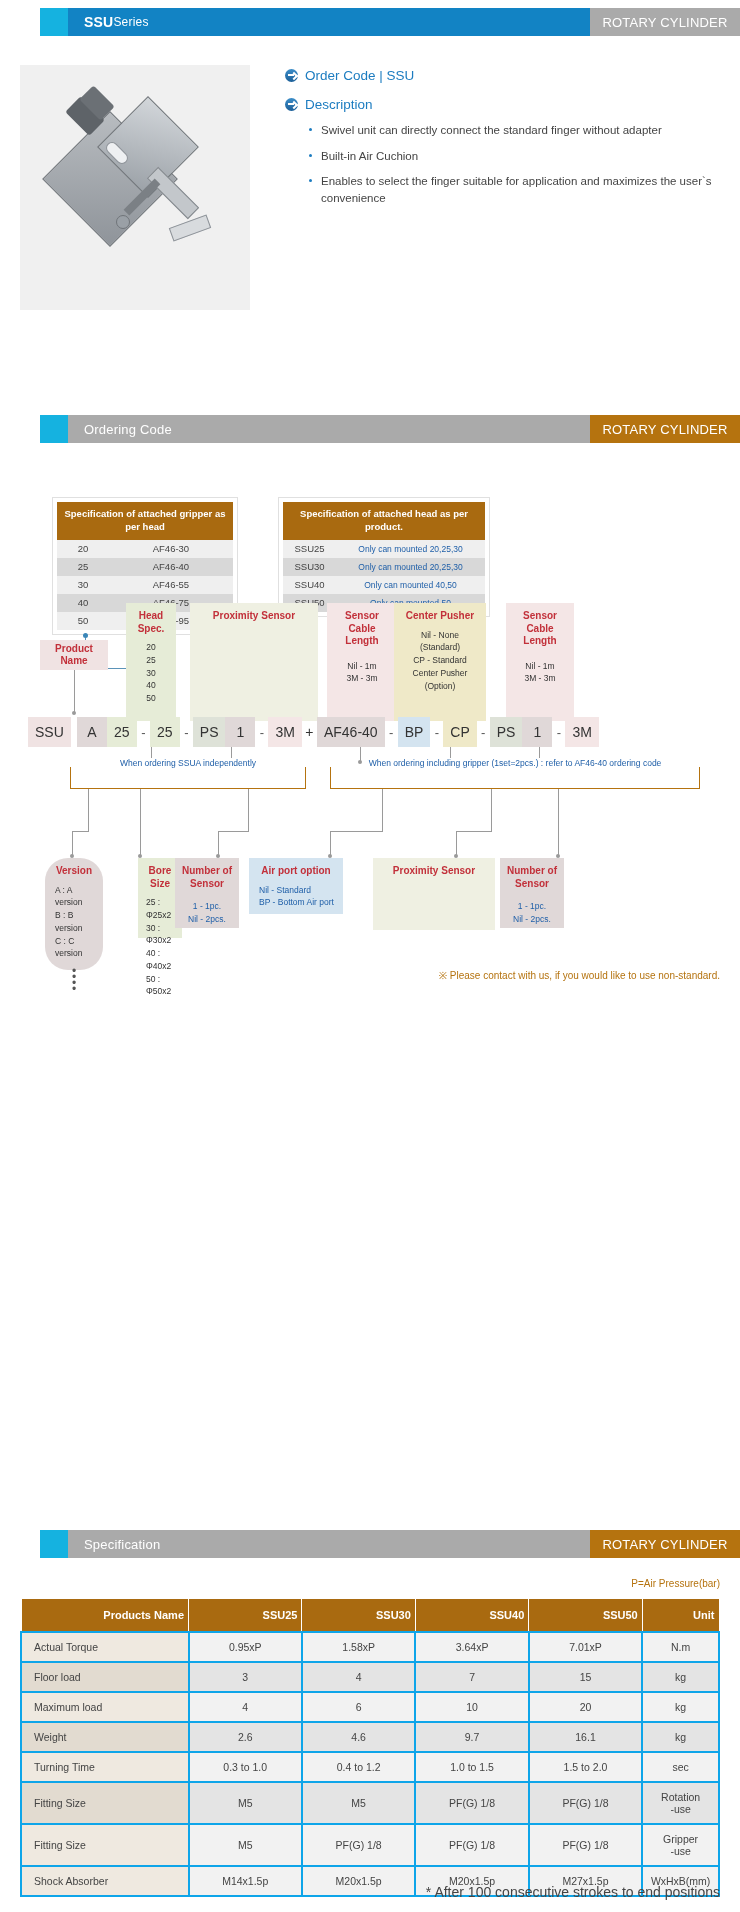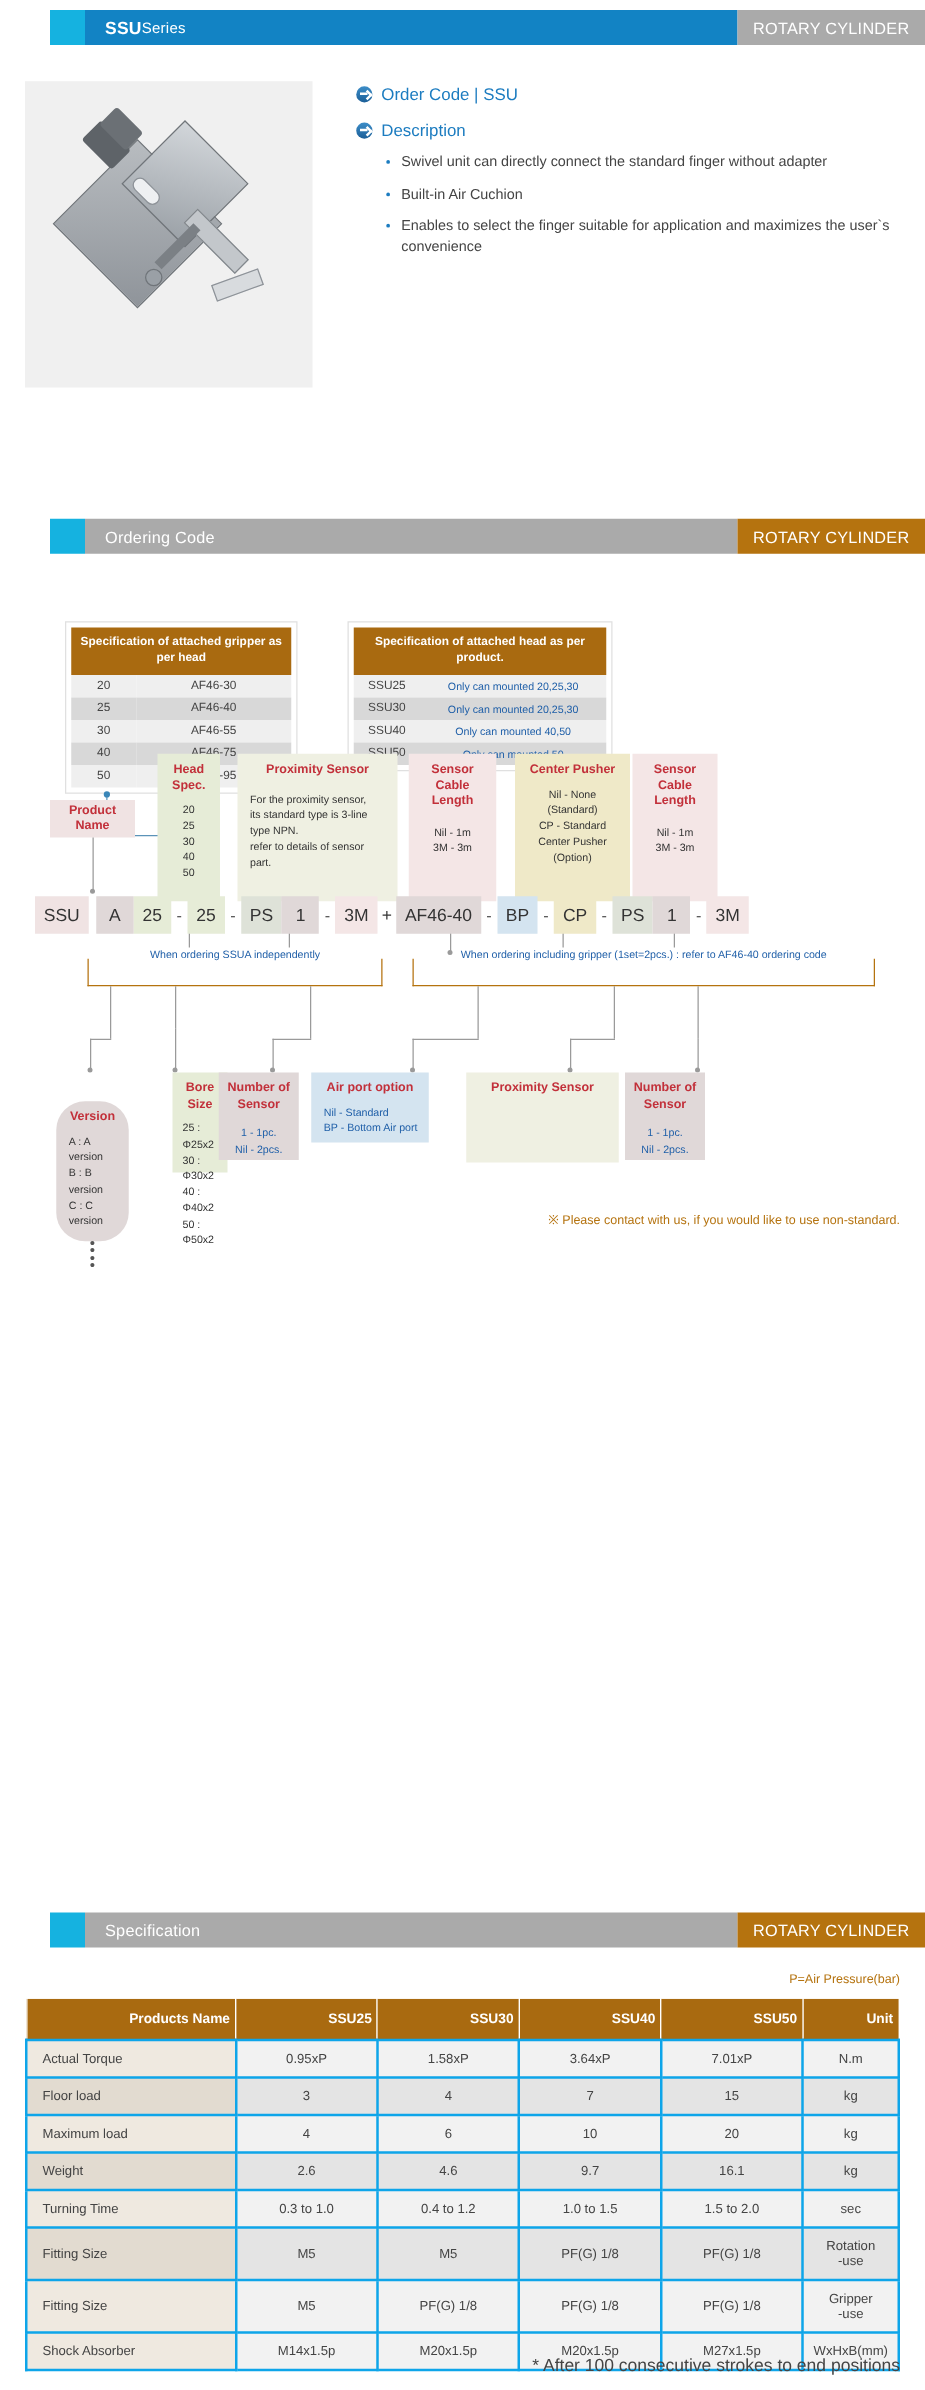--- a/index.html
+++ b/index.html
@@ -233,29 +233,28 @@
     <div class="t" style="margin:12px;">Product Name</div>
   </div>
 
   <div class="lbox bg-green" style="left:126px;top:148px;width:50px;height:118px;">
     <div class="t">Head Spec.</div>
     <div class="b ml">20<br>25<br>30<br>40<br>50</div>
   </div>
 
   <div class="lbox bg-cream" style="left:190px;top:148px;width:128px;height:118px;">
     <div class="t">Proximity Sensor</div>
-    <div class="b ml" style="text-align:left;padding:4px 2px 0 4px;">For the proximity sensor,<br>its standard type is 3-line type NPN.<br>refer to details of sensor part.</div>
   </div>
 
   <div class="lbox bg-rose" style="left:327px;top:148px;width:70px;height:118px;">
     <div class="t">Sensor Cable Length</div>
     <div class="b ml" style="padding-top:6px;">Nil - 1m<br>3M - 3m</div>
   </div>
 
-  <div class="lbox bg-yell" style="left:412px;top:148px;width:92px;height:118px;">
+  <div class="lbox bg-yell" style="left:394px;top:148px;width:92px;height:118px;">
     <div class="t">Center Pusher</div>
     <div class="b ml">Nil - None (Standard)<br>CP - Standard Center Pusher (Option)</div>
   </div>
 
   <div class="lbox bg-rose" style="left:506px;top:148px;width:68px;height:118px;">
     <div class="t">Sensor Cable Length</div>
     <div class="b ml" style="padding-top:6px;">Nil - 1m<br>3M - 3m</div>
   </div>
 
   <div class="ln-g" style="left:74px;top:215px;width:1px;height:44px;"></div>
@@ -366,21 +365,21 @@
 
   <div class="ln-g" style="left:491px;top:334px;width:1px;height:42px;"></div>
   <div class="ln-g" style="left:456px;top:376px;width:36px;height:1px;"></div>
   <div class="ln-g" style="left:456px;top:376px;width:1px;height:26px;"></div>
   <div class="dot" style="left:454px;top:399px;"></div>
 
   <div class="ln-g" style="left:558px;top:334px;width:1px;height:42px;"></div>
   <div class="ln-g" style="left:558px;top:376px;width:1px;height:26px;"></div>
   <div class="dot" style="left:556px;top:399px;"></div>
 
-  <div class="lbox bg-gray" style="left:45px;top:426px;width:58px;height:112px;border-radius:23px;">
+  <div class="lbox bg-gray" style="left:45px;top:403px;width:58px;height:112px;border-radius:23px;">
     <div class="t">Version</div>
     <div class="b ml" style="text-align:left;padding-left:4px;">A : A version<br>B : B version<br>C : C version</div>
     <div style="font-size:12px;line-height:6px;color:#555;margin-top:8px;">•<br>•<br>•<br>•</div>
   </div>
 
   <div class="lbox bg-green" style="left:118px;top:403px;width:44px;height:80px;margin-left:20px;">
     <div class="t">Bore Size</div>
     <div class="b ml" style="text-align:left;padding-left:2px;">25 : Φ25x2<br>30 : Φ30x2<br>40 : Φ40x2<br>50 : Φ50x2</div>
   </div>
 

